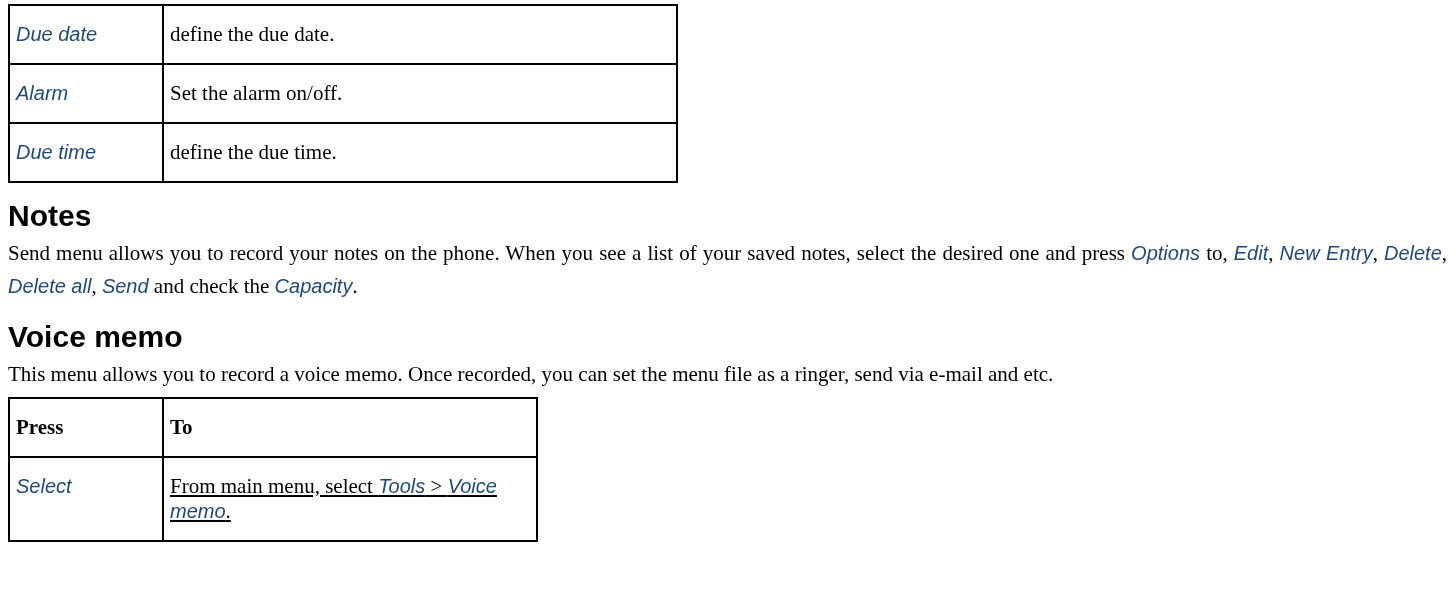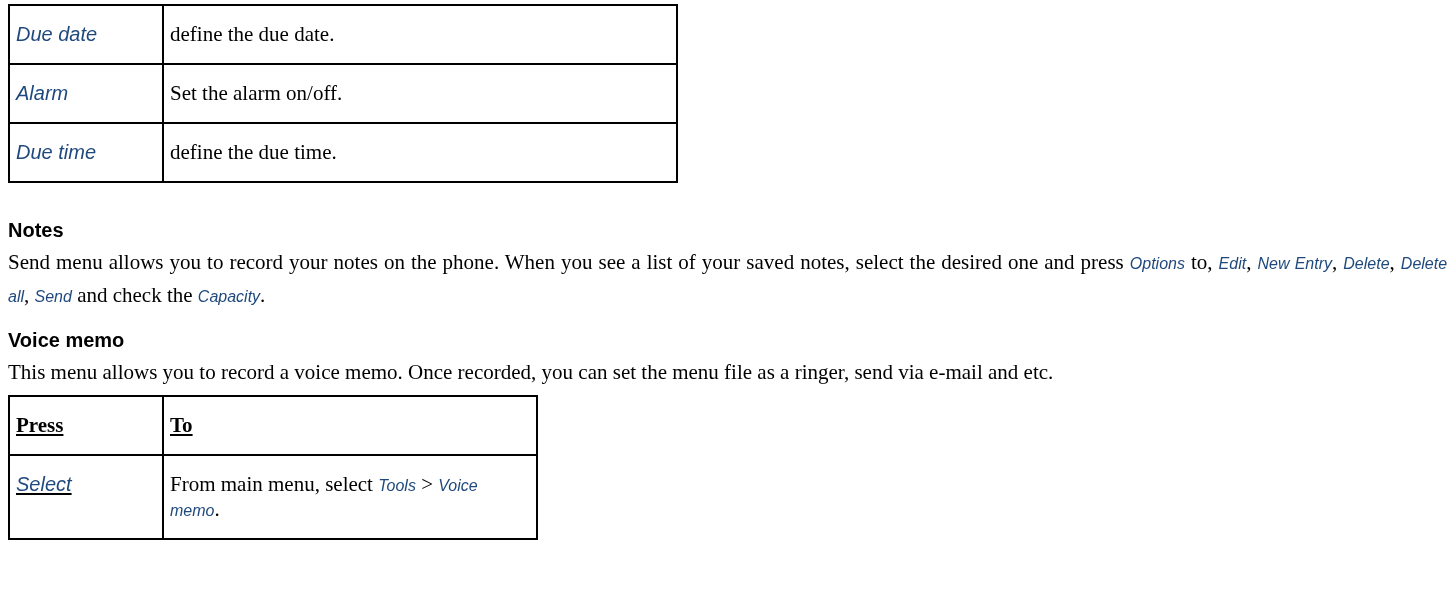--- a/index.html
+++ b/index.html
@@ -14,21 +14,21 @@
   .blue-italic {
     color: #1f497d;
     font-style: italic;
     font-family: Arial, Helvetica, sans-serif;
     font-size: 20px;
   }
   .blue-italic-inline {
     color: #1f497d;
     font-style: italic;
     font-family: Arial, Helvetica, sans-serif;
-    font-size: 16px;
+    font-size: 20px;
   }
   table.phone-table {
     border-collapse: collapse;
     margin: 0;
   }
   table.phone-table td, table.phone-table th {
     border: 2px solid #000;
     padding: 16px 6px;
     vertical-align: top;
     text-align: left;
@@ -38,41 +38,40 @@
     width: 140px;
   }
   table.phone-table .col2 {
     width: 500px;
   }
   table.press-table .col1 { width: 140px; }
   table.press-table .col2 { width: 360px; }
   h2.section-heading {
     font-family: Arial, Helvetica, sans-serif;
     font-weight: bold;
-    font-size: 20px;
-    margin: 36px 0 4px 0;
+    font-size: 30px;
+    margin: 16px 0 4px 0;
   }
   h2.section-heading.tight { margin-top: 18px; }
   p.body {
     margin: 2px 0 0 0;
     font-size: 21px;
     line-height: 1.55;
     text-align: justify;
   }
   .press-header {
     font-weight: bold;
     font-family: "Times New Roman", Times, serif;
-    text-decoration: underline;
   }
   .select-cell {
     text-align: center;
-    text-decoration: underline;
   }
   .voice-desc-cell {
     text-align: justify;
+    text-decoration: underline;
   }
 </style>
 </head>
 <body>
 
 <table class="phone-table">
   <tbody>
       <tr>
     <td class="col1"><span class="blue-italic">Due date</span></td>
     <td class="col2"><span>define the due date.</span></td>

